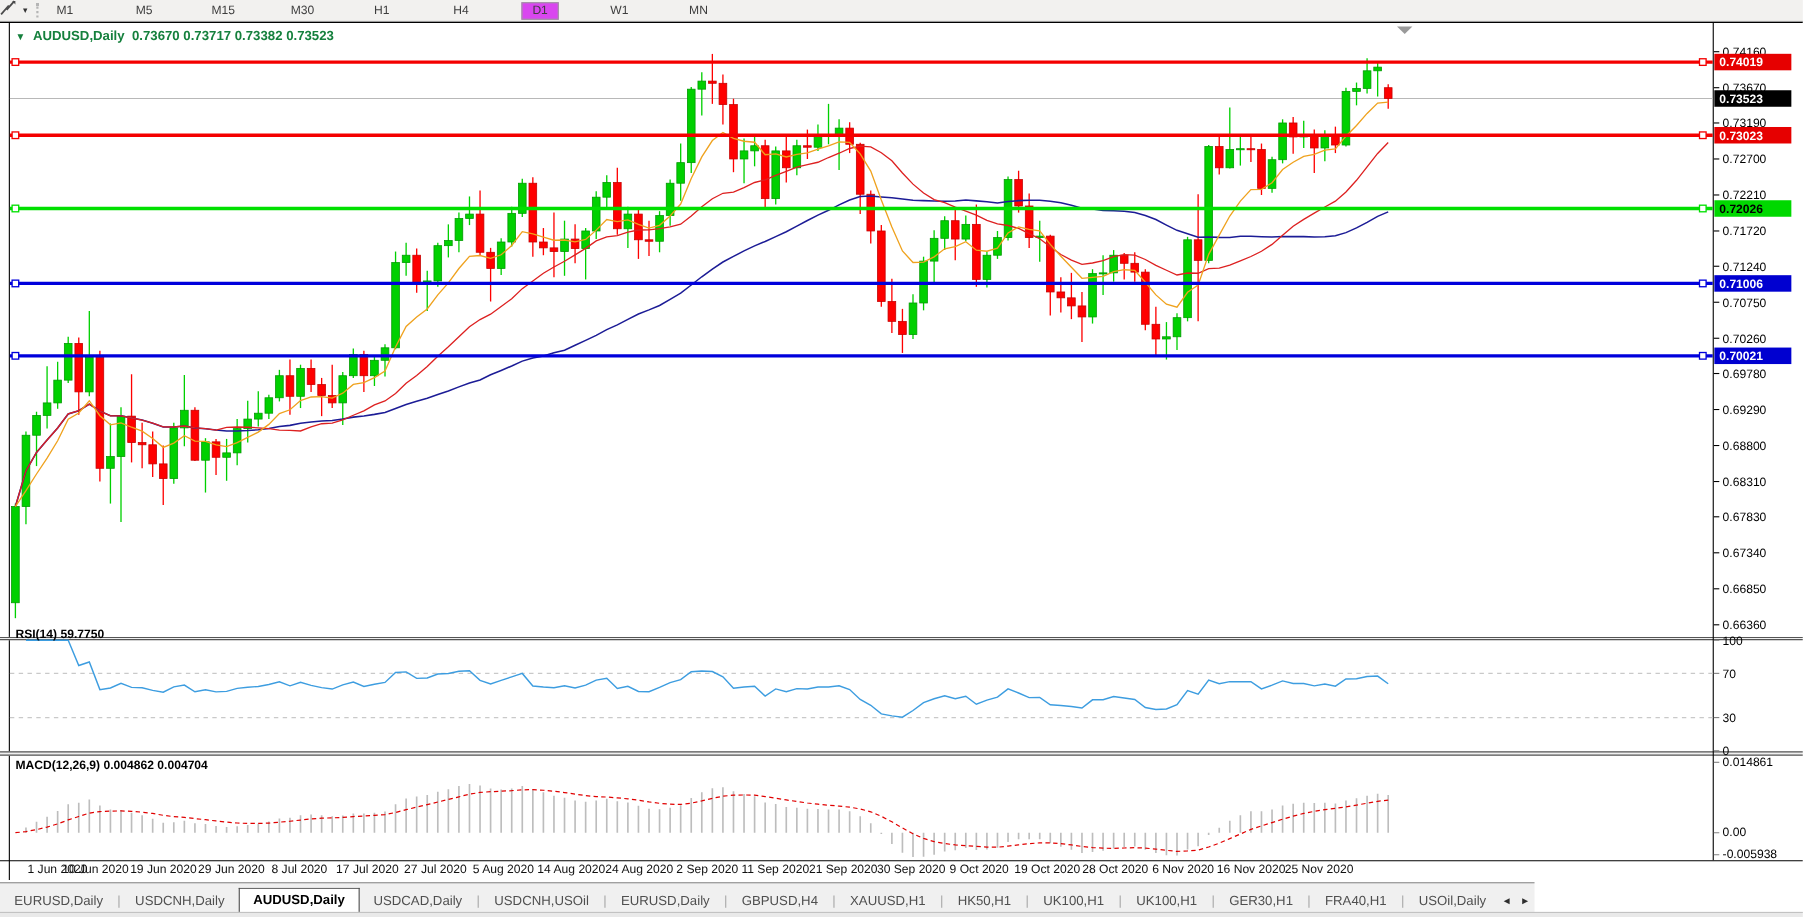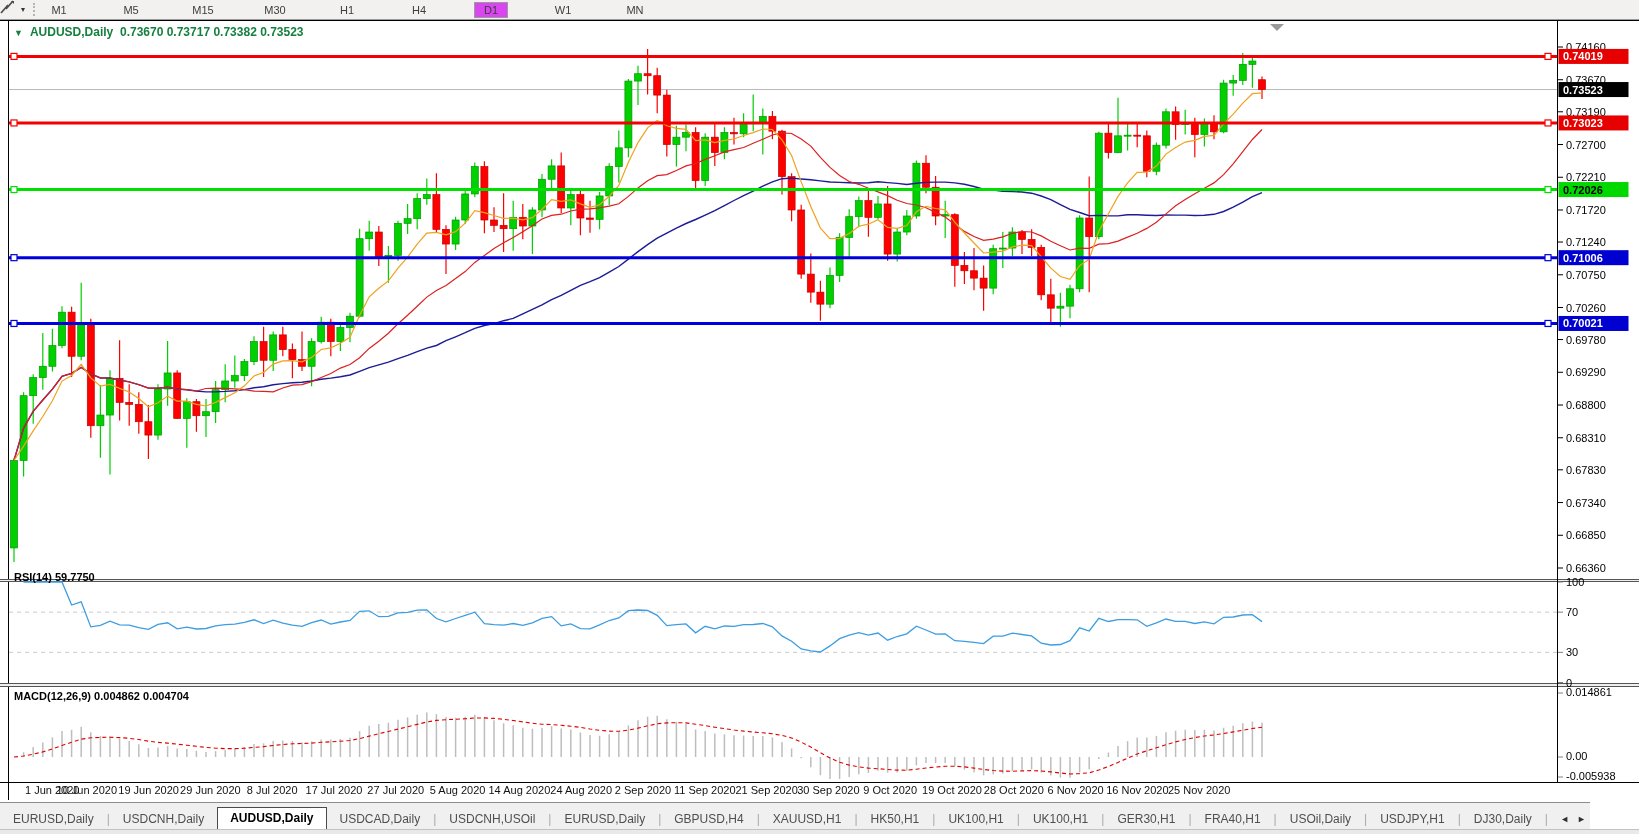--- a/index.html
+++ b/index.html
@@ -26,21 +26,21 @@
   .chart-title{
     position:absolute;left:14px;top:25px;z-index:5;
     font-size:12px;font-weight:700;color:#15803d;
   }
   .chart-title .caret{font-size:9px;margin-right:7px;font-weight:400;}
   .pane-label{
     position:absolute;z-index:5;font-size:11px;font-weight:700;color:#000;
   }
   
   .tabbar{
-    position:absolute;left:0;top:802px;width:1590px;height:27px;
+    position:absolute;left:0;top:802px;width:1395px;height:27px;
     background:#f0f0f0;border-top:1px solid #8c8c8c;
     display:flex;align-items:flex-end;font-size:12px;color:#4f4f4f;
   }
   .tab{
     padding:3px 13px 4px 13px;white-space:nowrap;cursor:default;
   }
   .tab.active{
     background:#ffffff;border:1px solid #4a4a4a;border-bottom:1px solid #fff;
     font-weight:700;color:#000;padding:3px 12px 5px 12px;margin-bottom:-1px;
   }

